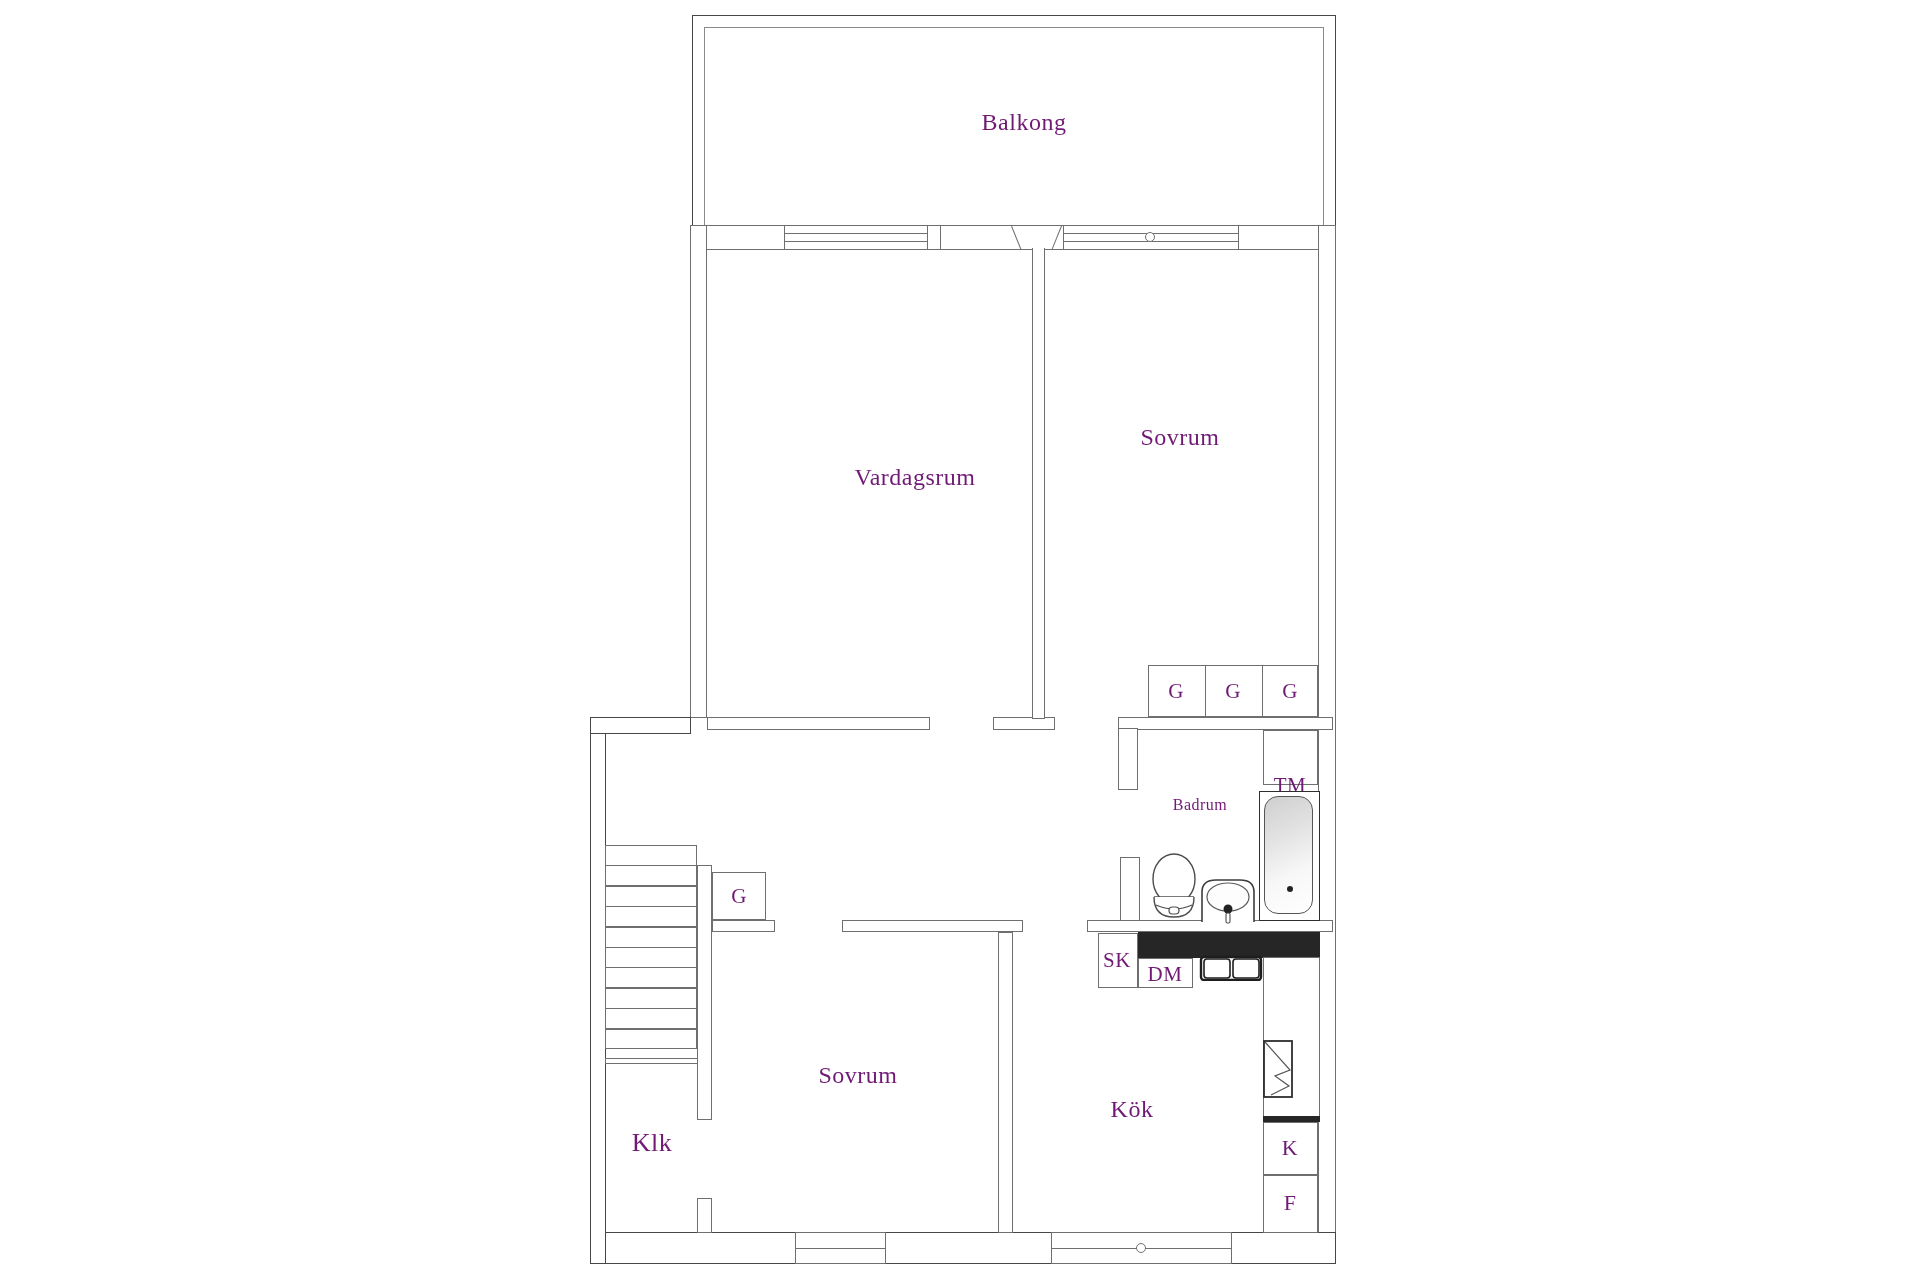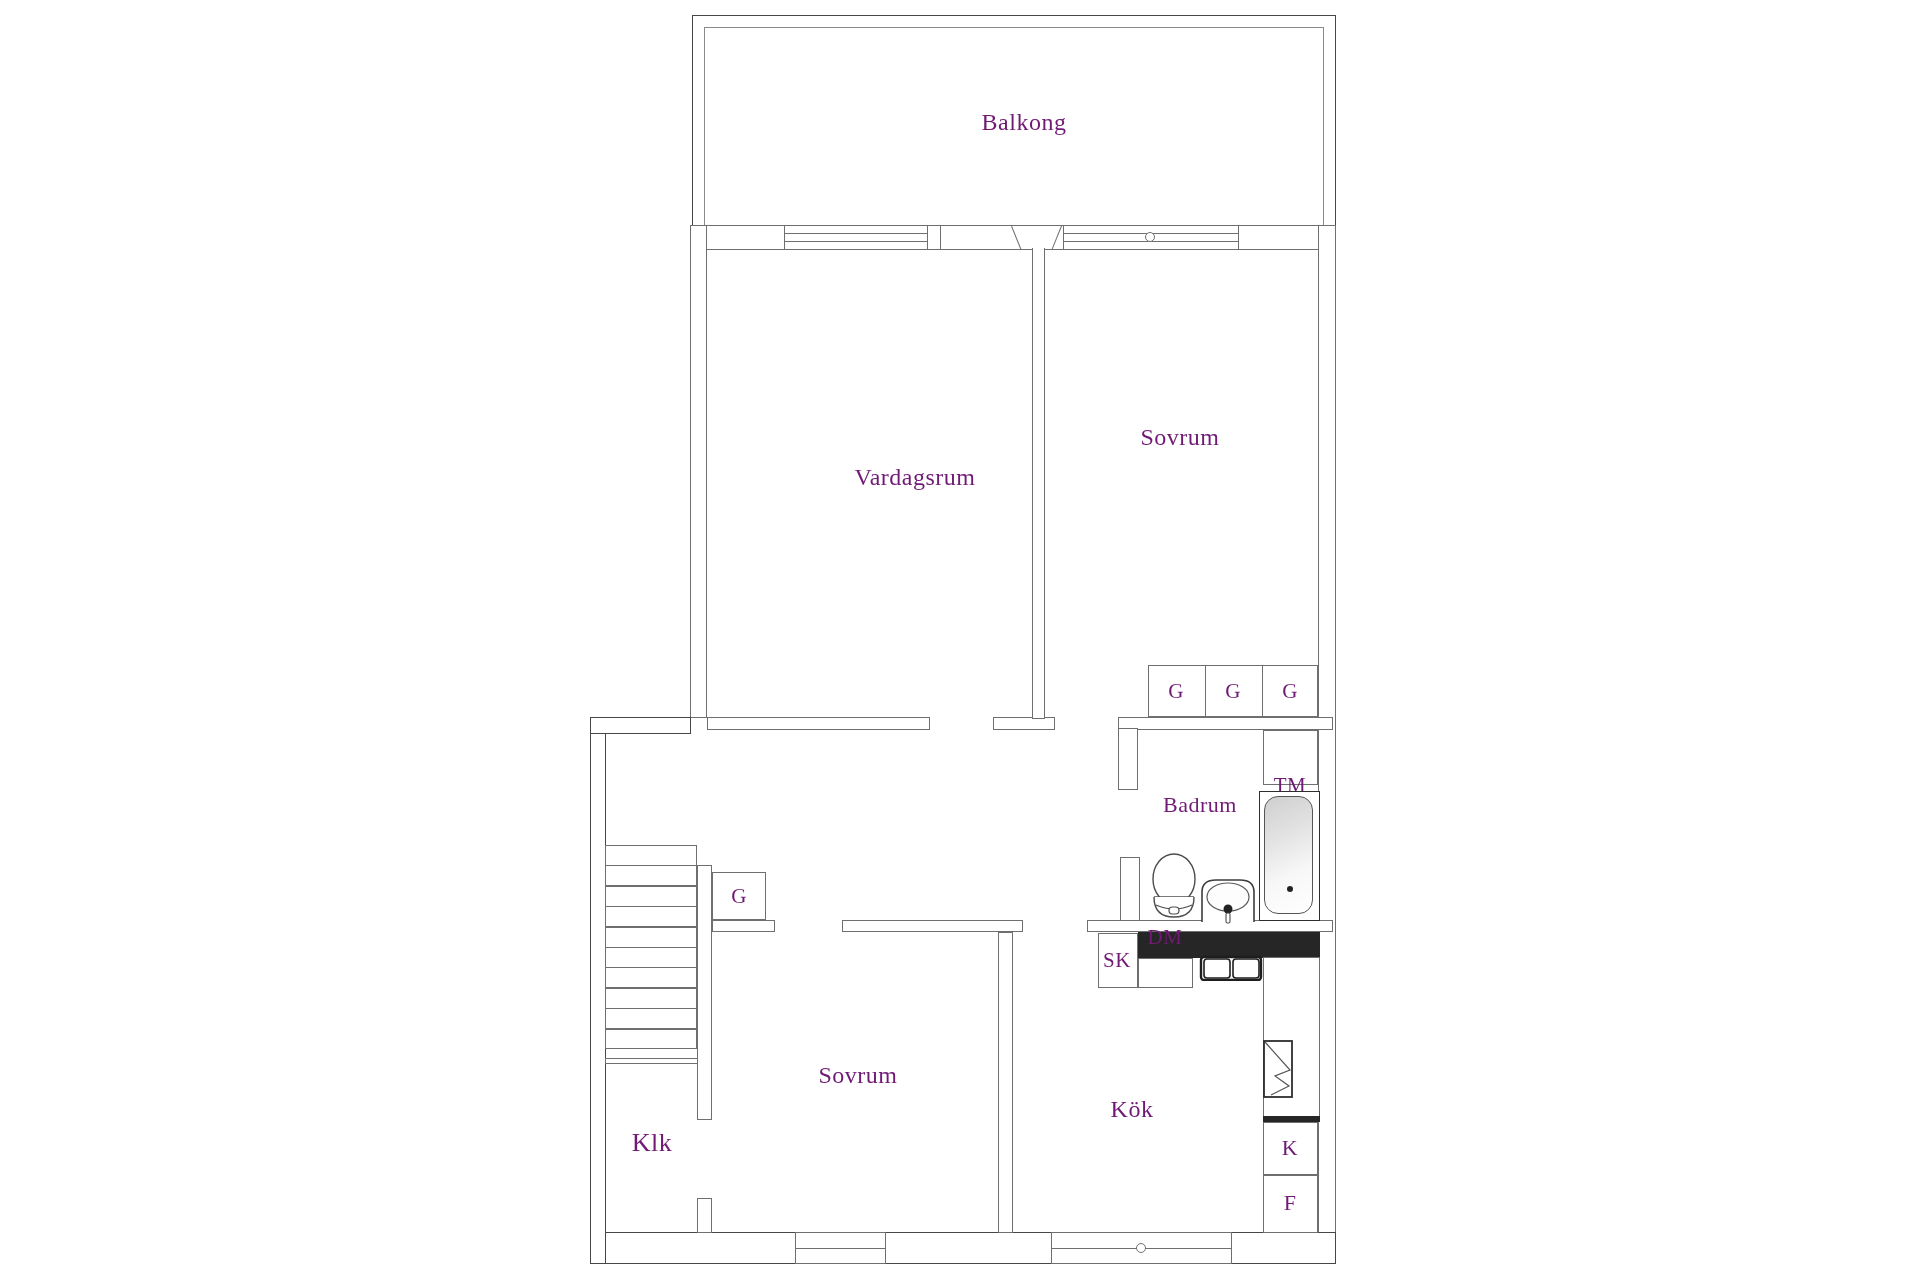--- a/index.html
+++ b/index.html
@@ -93,21 +93,21 @@
 
   <div class="box" style="left:1148px;top:665px;width:170px;height:52px;"></div>
   <div class="vline" style="left:1205px;top:666px;height:50px;"></div>
   <div class="vline" style="left:1262px;top:666px;height:50px;"></div>
   <div class="lbl lbl-sm" style="left:1176px;top:691px;">G</div>
   <div class="lbl lbl-sm" style="left:1233px;top:691px;">G</div>
   <div class="lbl lbl-sm" style="left:1290px;top:691px;">G</div>
 
   <div class="box" style="left:1263px;top:730px;width:55px;height:55px;"></div>
   <div class="lbl lbl-sm" style="left:1290px;top:757px;margin-top:28px;">TM</div>
-  <div class="lbl" style="left:1200px;top:805px;font-size:22px;">Badrum</div>
+  <div class="lbl" style="left:1200px;top:805px;font-size:16px;">Badrum</div>
 
   <div class="abs" style="left:1259px;top:791px;width:61px;height:130px;border:1.8px solid #2e2e2e;background:#fff;">
     <div class="abs" style="left:4px;top:4px;width:49px;height:118px;border:1.2px solid #555;border-radius:14px;
          background:linear-gradient(155deg,#cfcfcf 0%,#e3e3e3 35%,#f7f7f7 65%,#ffffff 100%);"></div>
     <div class="abs" style="left:27px;top:94px;width:6px;height:6px;border-radius:50%;background:#222;"></div>
   </div>
 
   <div class="abs" style="left:1150px;top:853px;width:48px;height:70px;">
     <svg width="48" height="70" viewBox="0 0 48 70">
       <ellipse cx="24" cy="26" rx="21" ry="25" fill="#fff" stroke="#4c4c4c" stroke-width="1.4"></ellipse>
@@ -124,21 +124,21 @@
       <ellipse cx="28" cy="21" rx="21" ry="14" fill="#fdfdfd" stroke="#5a5a5a" stroke-width="1.2"></ellipse>
       <circle cx="28" cy="33" r="4.5" fill="#222"></circle>
       <rect x="26" y="37" width="4" height="10" rx="1.5" fill="#fff" stroke="#4c4c4c" stroke-width="1.1"></rect>
     </svg>
   </div>
 
   <div class="abs dark" style="left:1138px;top:932px;width:182px;height:26px;"></div>
   <div class="box" style="left:1098px;top:933px;width:40px;height:55px;"></div>
   <div class="lbl lbl-sm" style="left:1117px;top:960px;">SK</div>
   <div class="box" style="left:1138px;top:958px;width:55px;height:30px;"></div>
-  <div class="lbl lbl-sm" style="left:1165px;top:937px;">DM</div>
+  <div class="lbl lbl-sm" style="left:1165px;top:974px;">DM</div>
 
   <div class="abs" style="left:1199px;top:955px;width:64px;height:26px;">
     <svg width="64" height="26" viewBox="0 0 64 26">
       <rect x="2" y="2" width="60" height="23" rx="3" fill="#fff" stroke="#1e1e1e" stroke-width="2.4"></rect>
       <rect x="5" y="4" width="26" height="19" rx="3" fill="#fff" stroke="#1e1e1e" stroke-width="1.6"></rect>
       <rect x="34" y="4" width="26" height="19" rx="3" fill="#fff" stroke="#1e1e1e" stroke-width="1.6"></rect>
     </svg>
   </div>
 
   <div class="box" style="left:1263px;top:957px;width:57px;height:165px;"></div>

